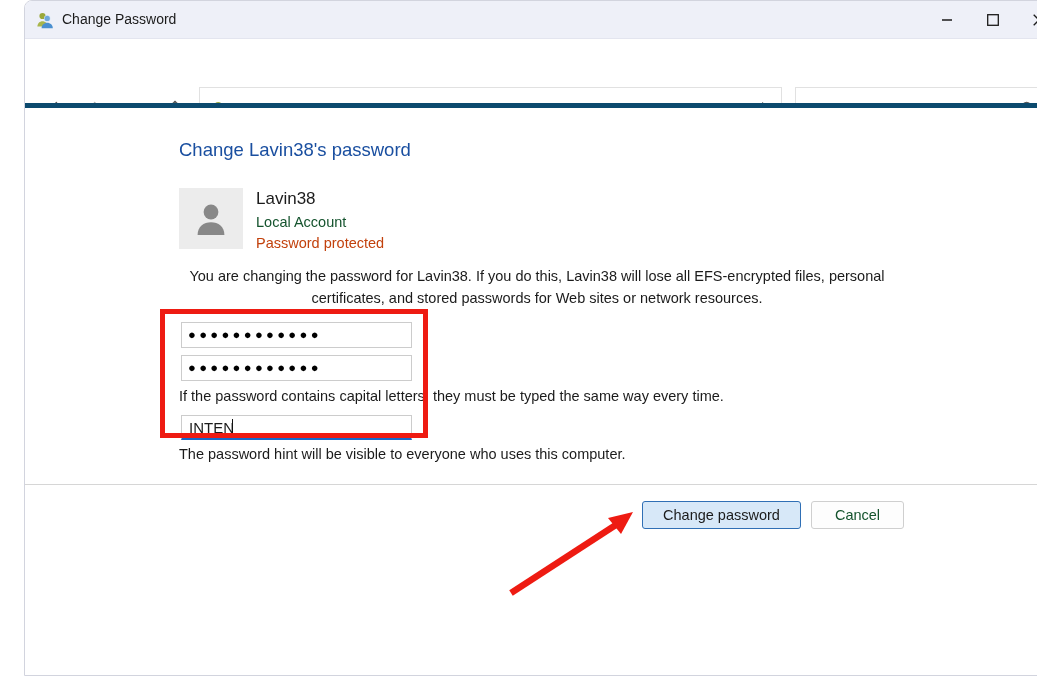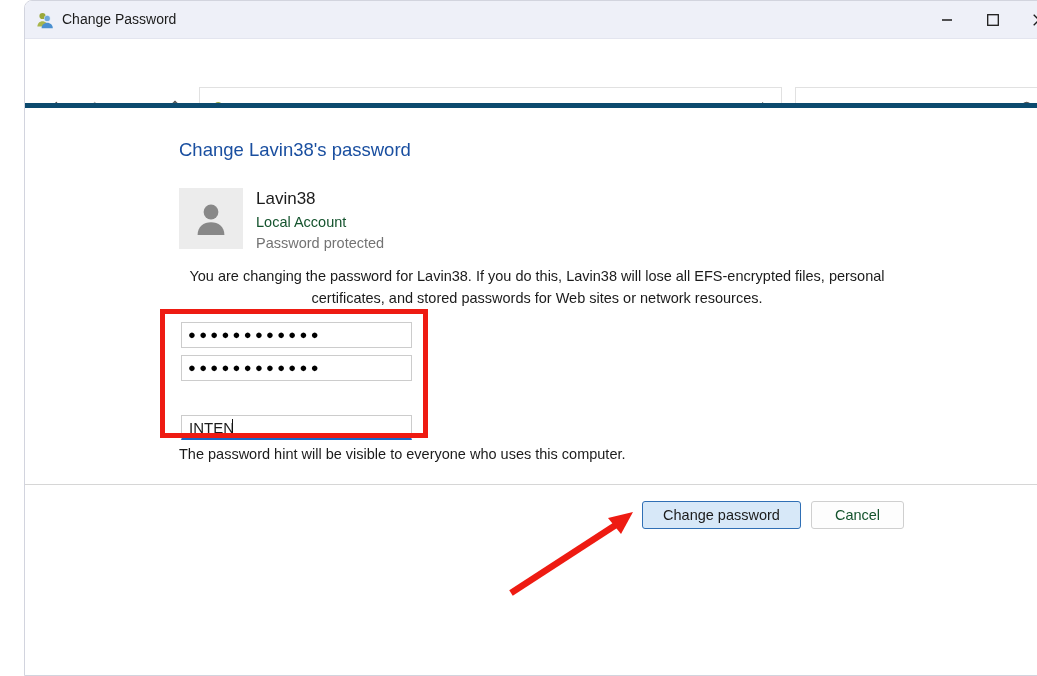--- a/index.html
+++ b/index.html
@@ -186,21 +186,21 @@
     position: absolute;
     left: 77px; top: 26px;
     font-size: 14.5px;
     color: #14532d;
     white-space: nowrap;
   }
   #acct-status {
     position: absolute;
     left: 77px; top: 47px;
     font-size: 14.5px;
-    color: #737373;
+    color: #c2410c;
     white-space: nowrap;
   }
 
   #warning-text {
     position: absolute;
     left: 154px; top: 157px;
     width: 716px;
     font-size: 14.5px;
     line-height: 22px;
     color: #1b1b1b;
@@ -443,20 +443,21 @@
     </div>
 
     <div id="warning-text">You are changing the password for Lavin38.  If you do this, Lavin38 will lose all EFS-encrypted files, personal certificates, and stored passwords for Web sites or network resources.</div>
 
     <input class="pwfield" id="pw-new" type="text" readonly="" style="color: transparent;" placeholder="">
     <div class="pwdots" id="dots-new">●●●●●●●●●●●●</div>
 
     <input class="pwfield" id="pw-confirm" type="text" readonly="" style="color: transparent;" placeholder="">
     <div class="pwdots" id="dots-confirm">●●●●●●●●●●●●</div>
 
+    <div id="caps-note">If the password contains capital letters, they must be typed the same way every time.</div>
 
     <div id="hint-wrap">
       <div id="hint-text">INTEN</div>
       <div id="hint-caret"></div>
     </div>
 
     <div id="hint-note">The password hint will be visible to everyone who uses this computer.</div>
   </div>
 
   <div id="footer">

